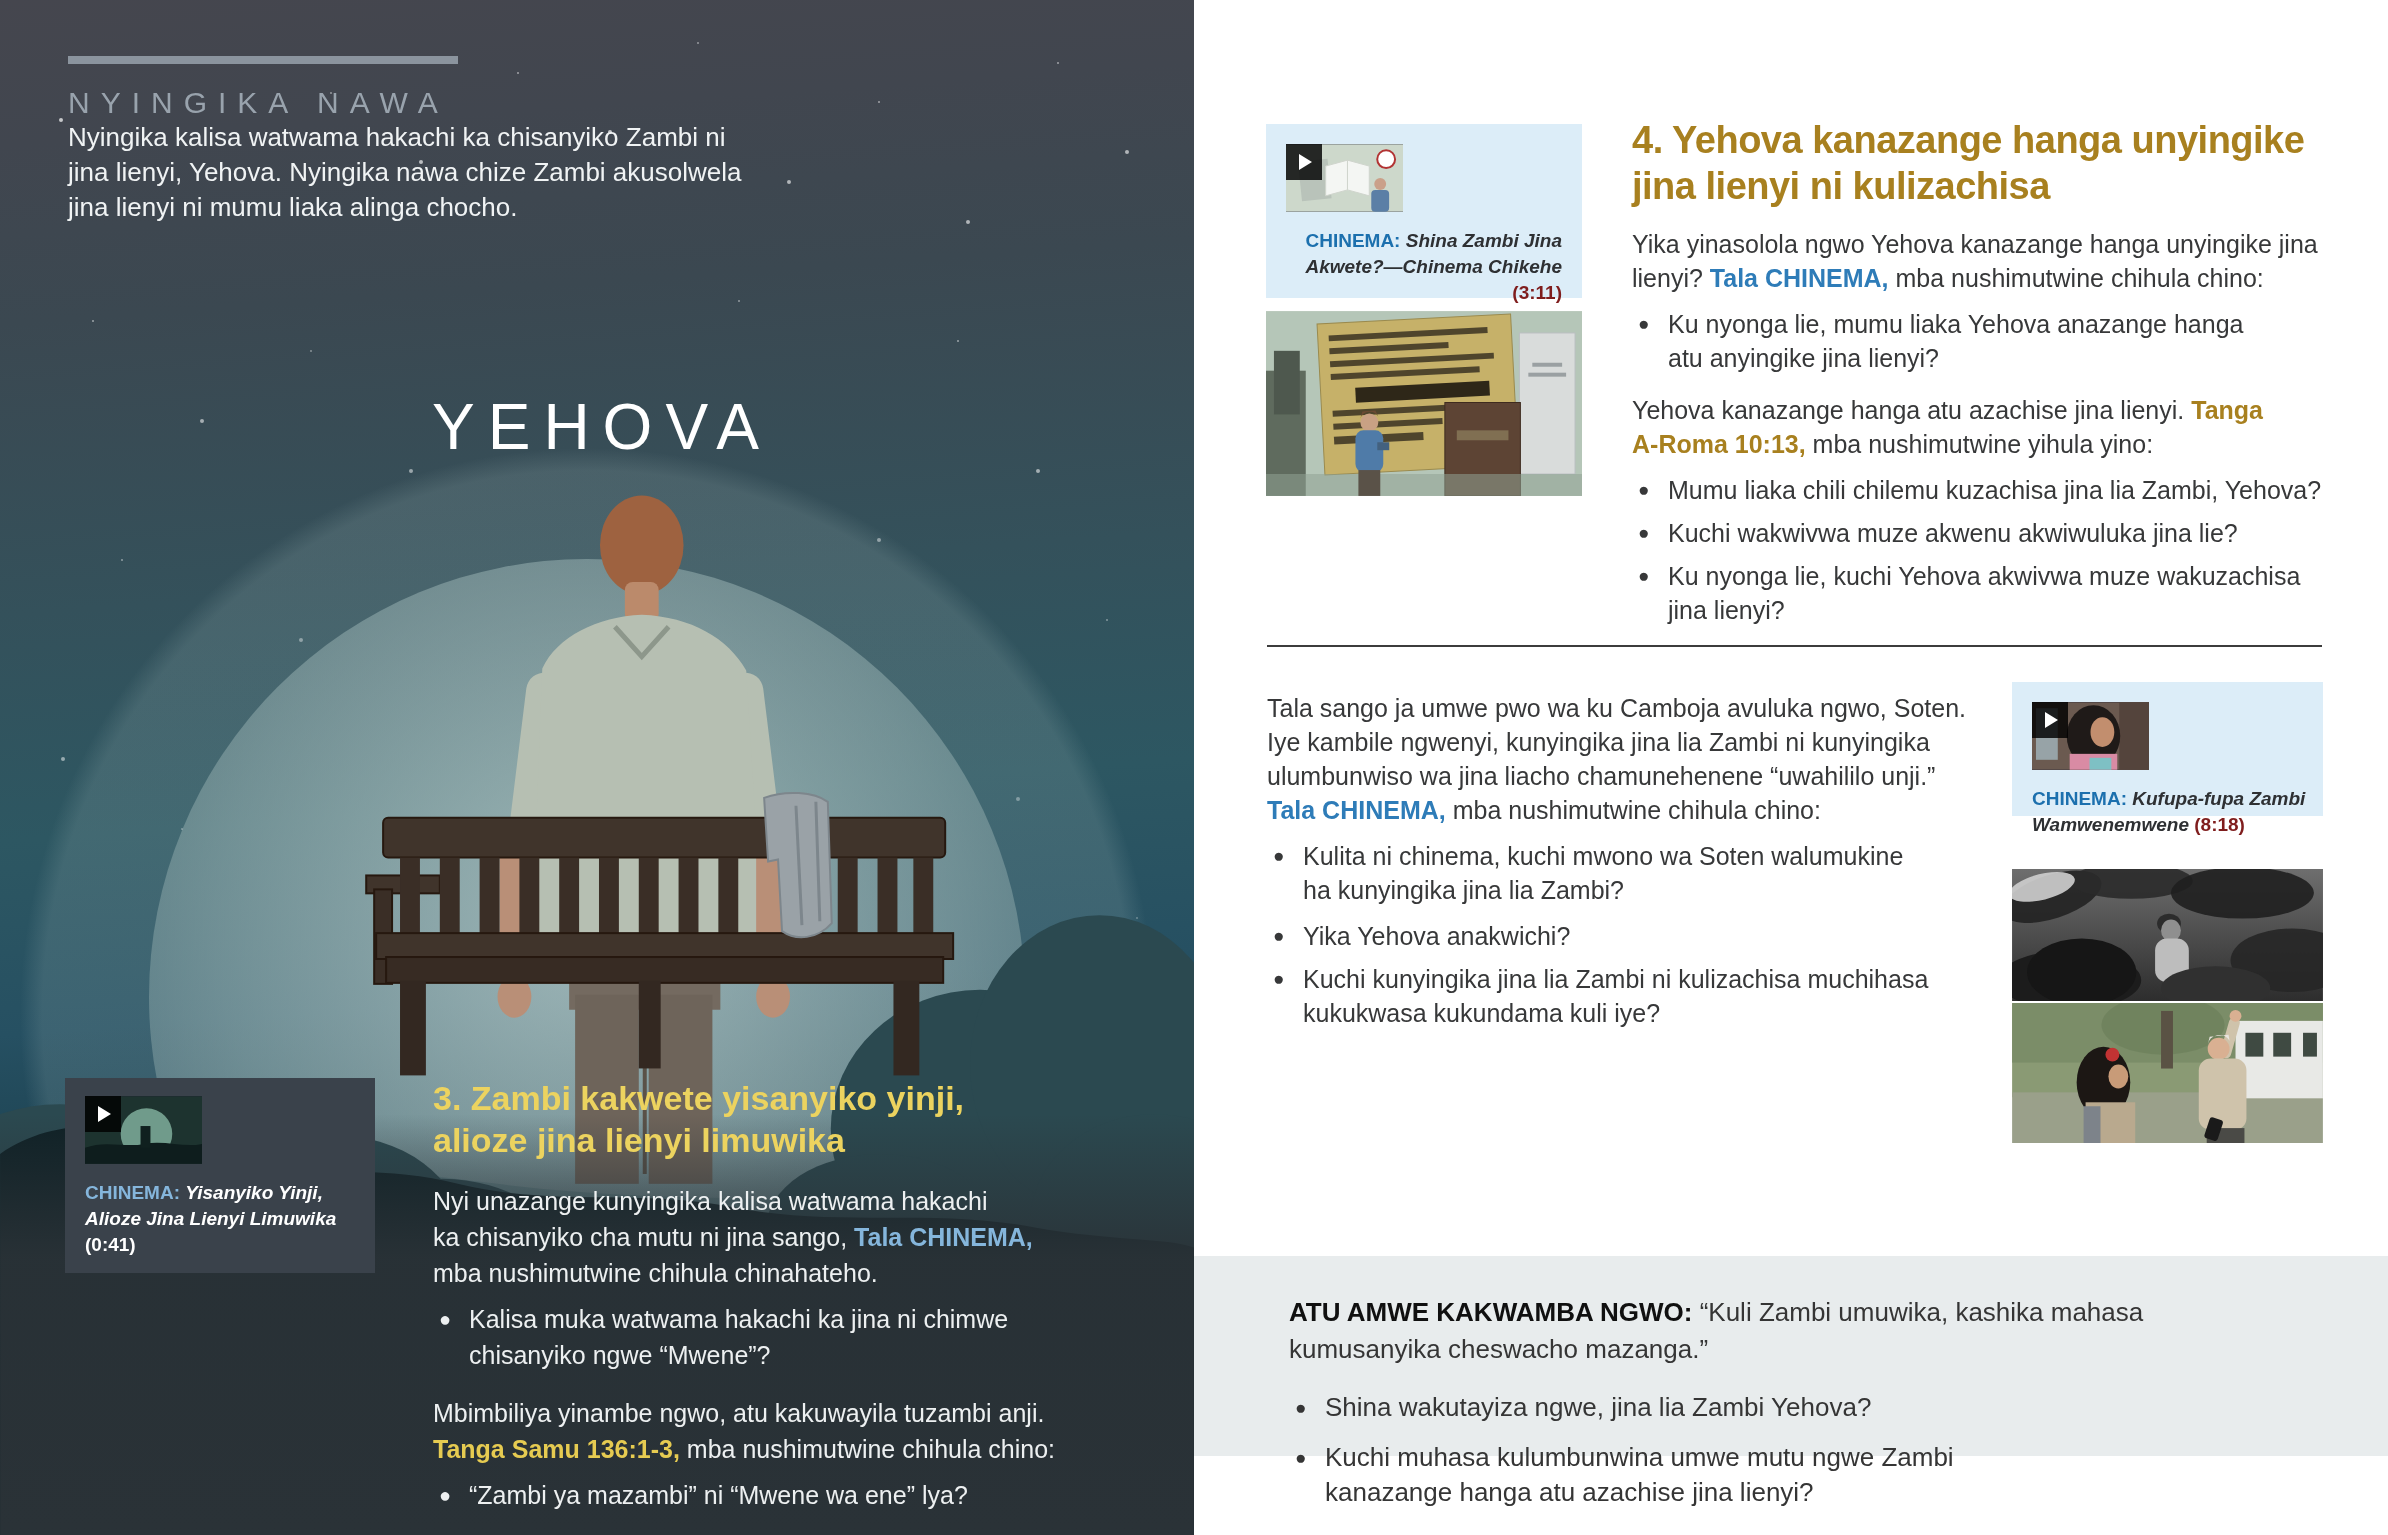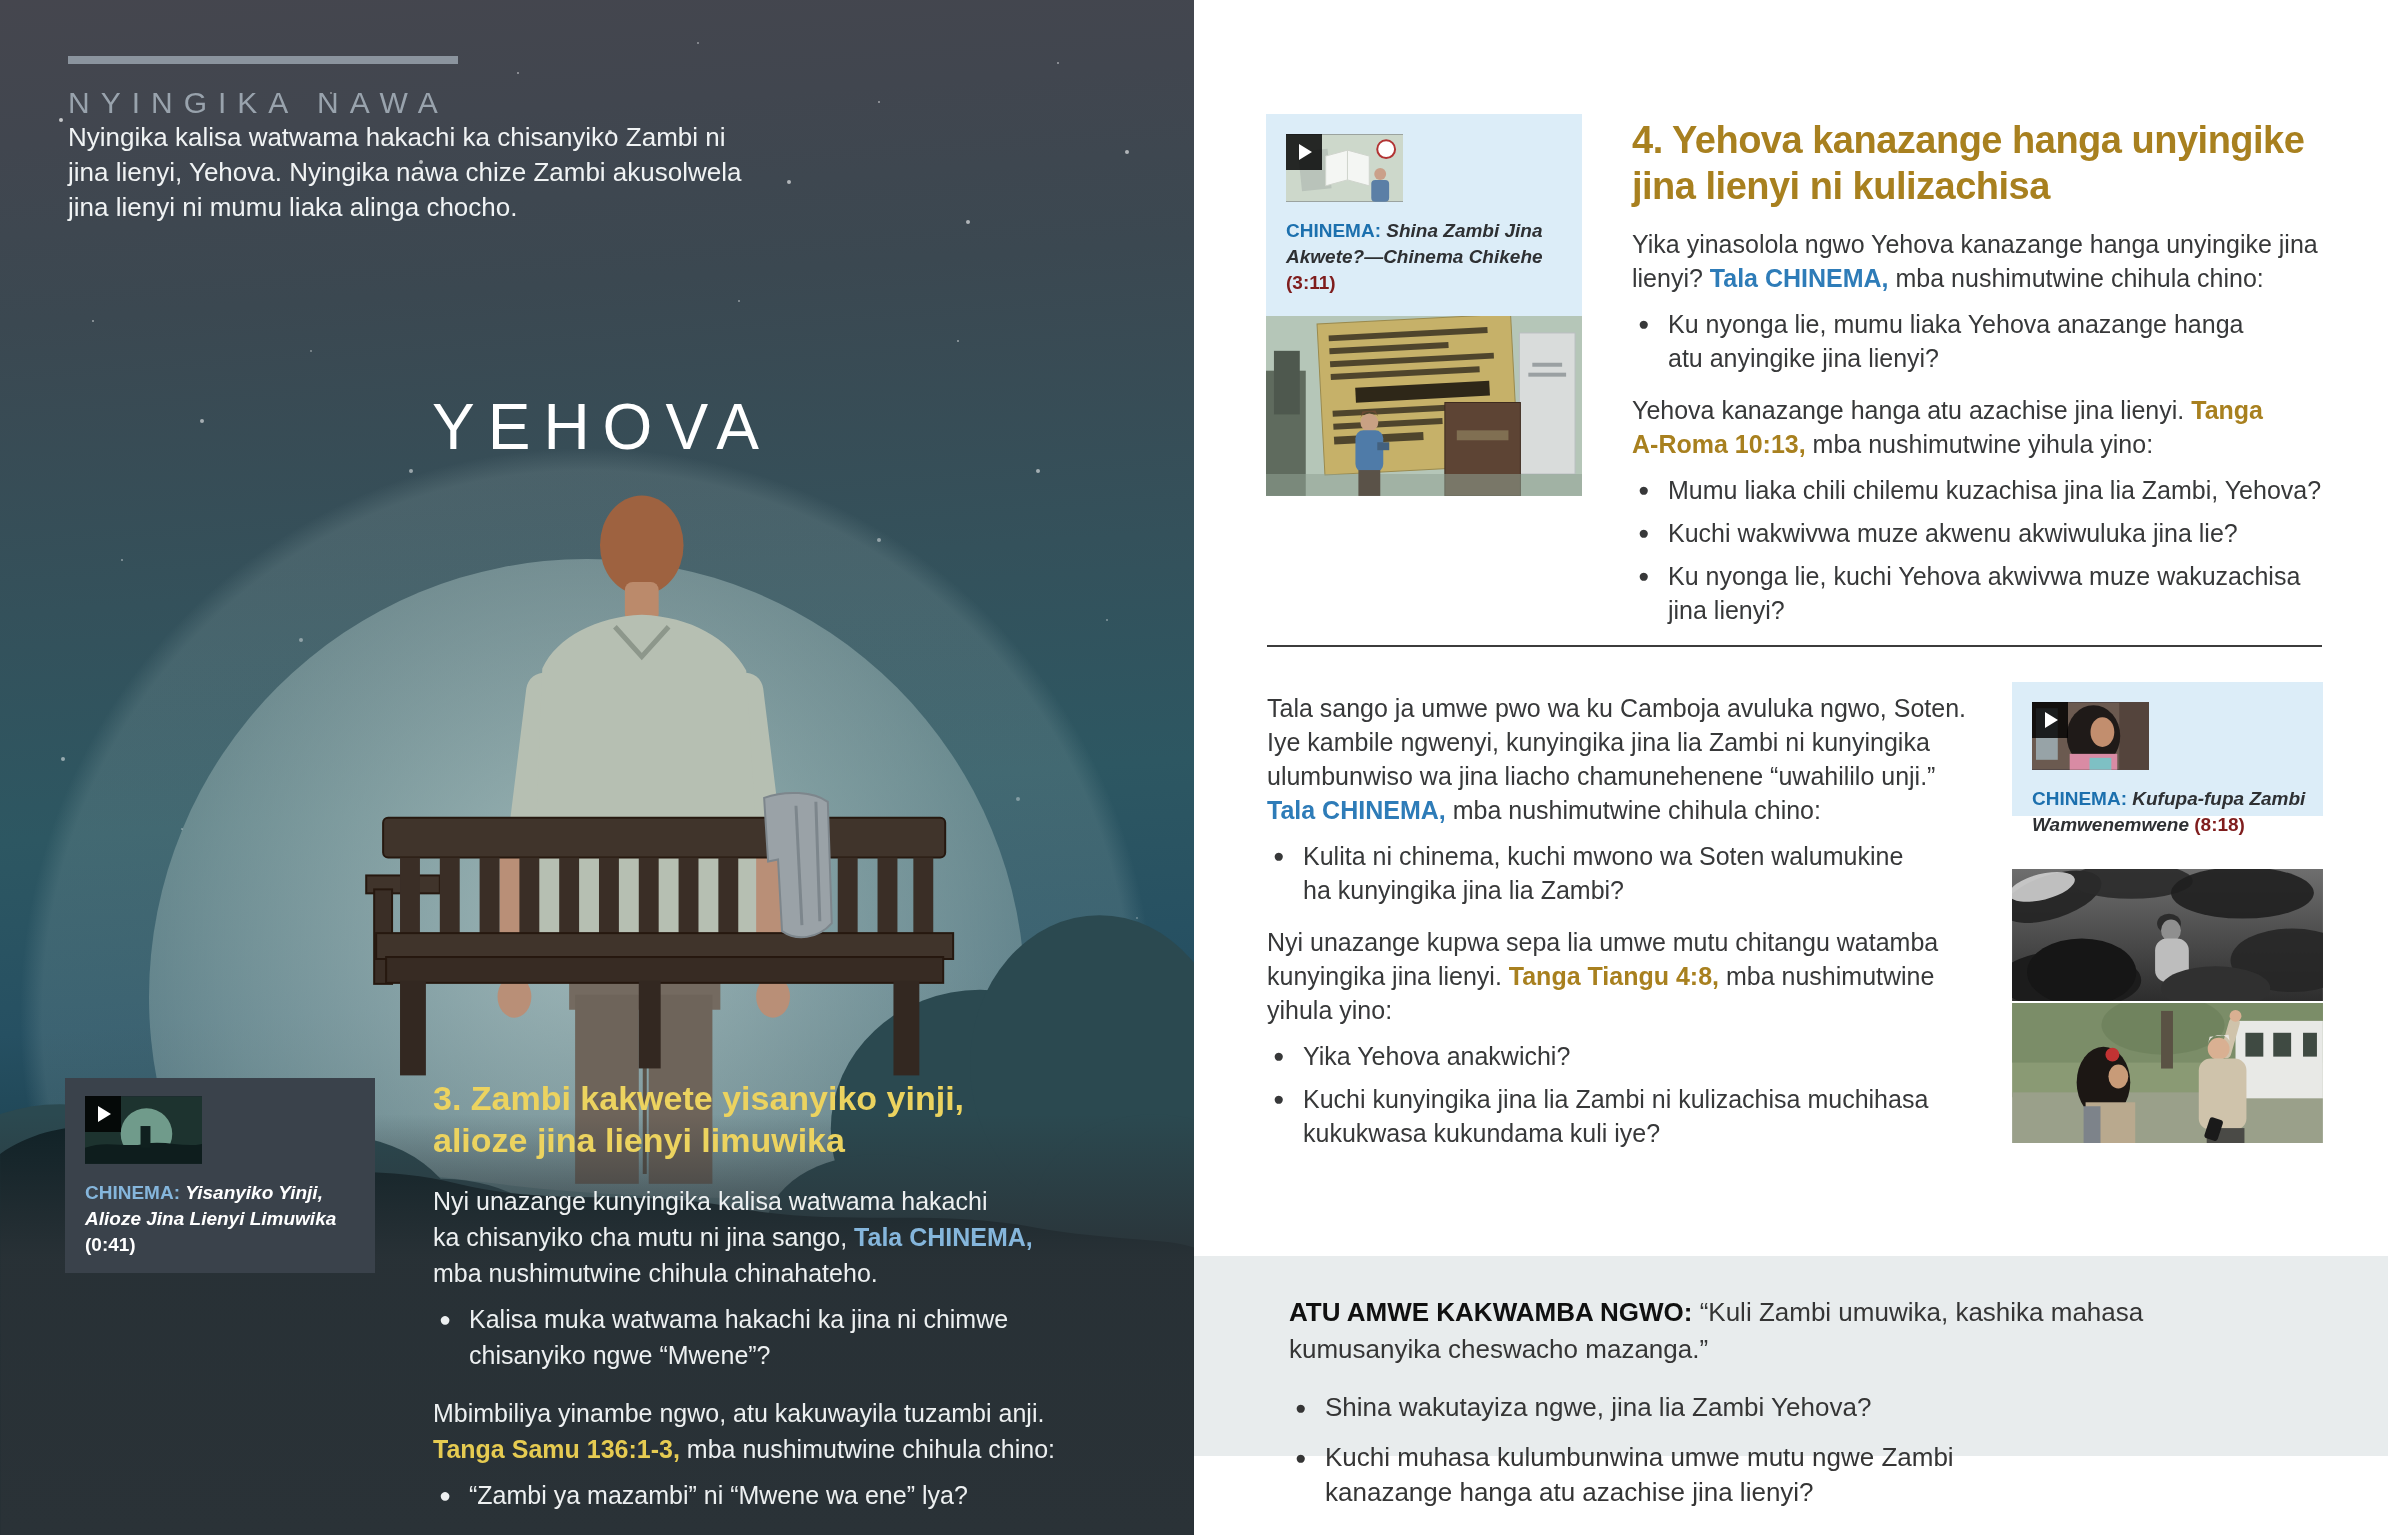--- a/index.html
+++ b/index.html
@@ -30,21 +30,21 @@
   .eyebrow-rule{width:390px;height:8px;background:#8b949e;}
   .eyebrow{margin-top:22px;font-size:30px;font-weight:400;letter-spacing:11px;color:#99a3ad;}
   .intro-text{font-size:26px;line-height:35px;color:#f0f3f4;white-space:pre;}
 
   .hero-title{position:absolute;left:432px;top:390px;z-index:5;font-size:64px;font-weight:400;letter-spacing:13px;color:#ffffff;}
 
   
   .video-card{position:absolute;z-index:6;box-sizing:border-box;}
   .card-dark{left:65px;top:1078px;width:310px;height:195px;background:#3a424b;padding:18px 20px;}
   .card-light{background:#dcedf8;padding:20px;}
-  .card4{left:72px;top:114px;width:316px;height:202px;}
+  .card4{left:72px;top:124px;width:316px;height:174px;text-align:right;}
   .card5{left:818px;top:682px;width:311px;height:134px;}
   .thumb{position:relative;width:117px;height:68px;overflow:hidden;background:#223;}
   .play{position:absolute;left:0;top:0;width:36px;height:36px;background:rgba(0,0,0,.82);display:flex;align-items:center;justify-content:center;}
   .tri{width:0;height:0;border-left:13px solid #fff;border-top:8px solid transparent;border-bottom:8px solid transparent;margin-left:3px;}
   .card-caption{margin-top:16px;font-size:19px;line-height:26px;font-weight:700;white-space:pre;}
   .card-dark .seg-label{color:#85b6dc;}
   .card-dark .seg-italic{color:#fff;font-style:italic;}
   .card-dark .seg-bold{color:#fff;}
   .card-light .seg-label{color:#1c70ae;}
   .card-light .seg-italic{color:#2e3033;font-style:italic;}
@@ -326,23 +326,20 @@
 Iye kambile ngwenyi, kunyingika jina lia Zambi ni kunyingika
 ulumbunwiso wa jina liacho chamunehenene “uwahililo unji.”
 </span><span class="seg-blue">Tala CHINEMA,</span><span class="seg-plain"> mba nushimutwine chihula chino:</span></p>
       <div class="bullets">
         <div class="bullet">
           <span class="dot">●</span>
           <span class="btxt">Kulita ni chinema, kuchi mwono wa Soten walumukine
 ha kunyingika jina lia Zambi?</span>
         </div>
       </div>
-      <p><span class="seg-plain">Nyi unazange kupwa sepa lia umwe mutu chitangu watamba
-kunyingika jina lienyi. </span><span class="seg-gold">Tanga Tiangu 4:8,</span><span class="seg-plain"> mba nushimutwine
-yihula yino:</span></p>
       <div class="bullets">
         <div class="bullet">
           <span class="dot">●</span>
           <span class="btxt">Yika Yehova anakwichi?</span>
         </div>
         <div class="bullet">
           <span class="dot">●</span>
           <span class="btxt">Kuchi kunyingika jina lia Zambi ni kulizachisa muchihasa
 kukukwasa kukundama kuli iye?</span>
         </div>

